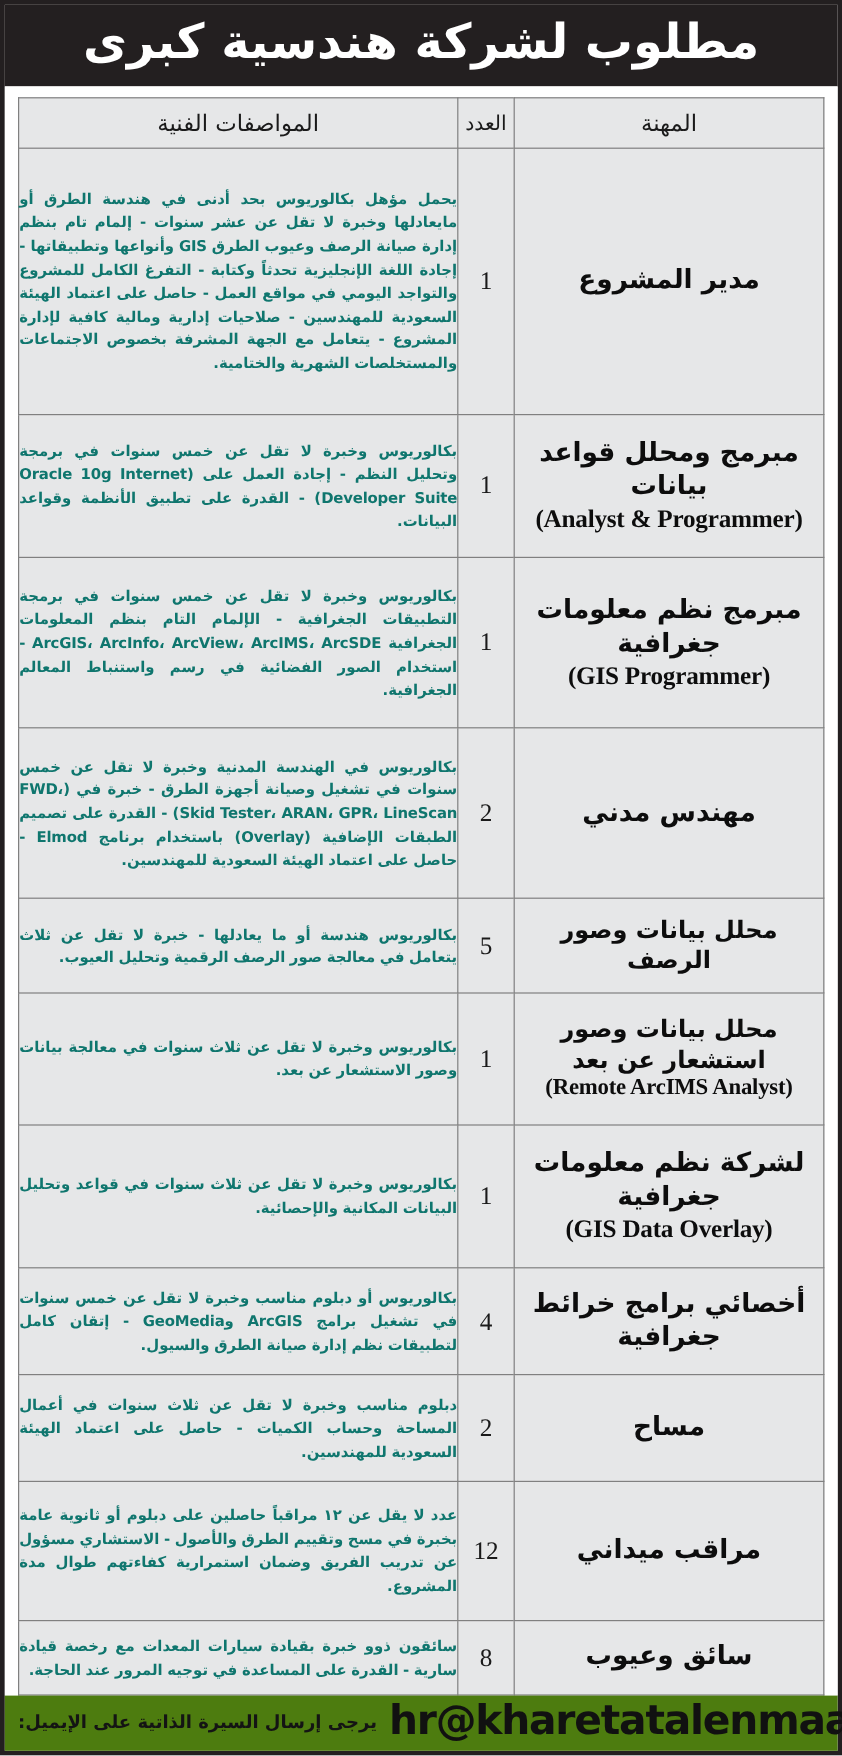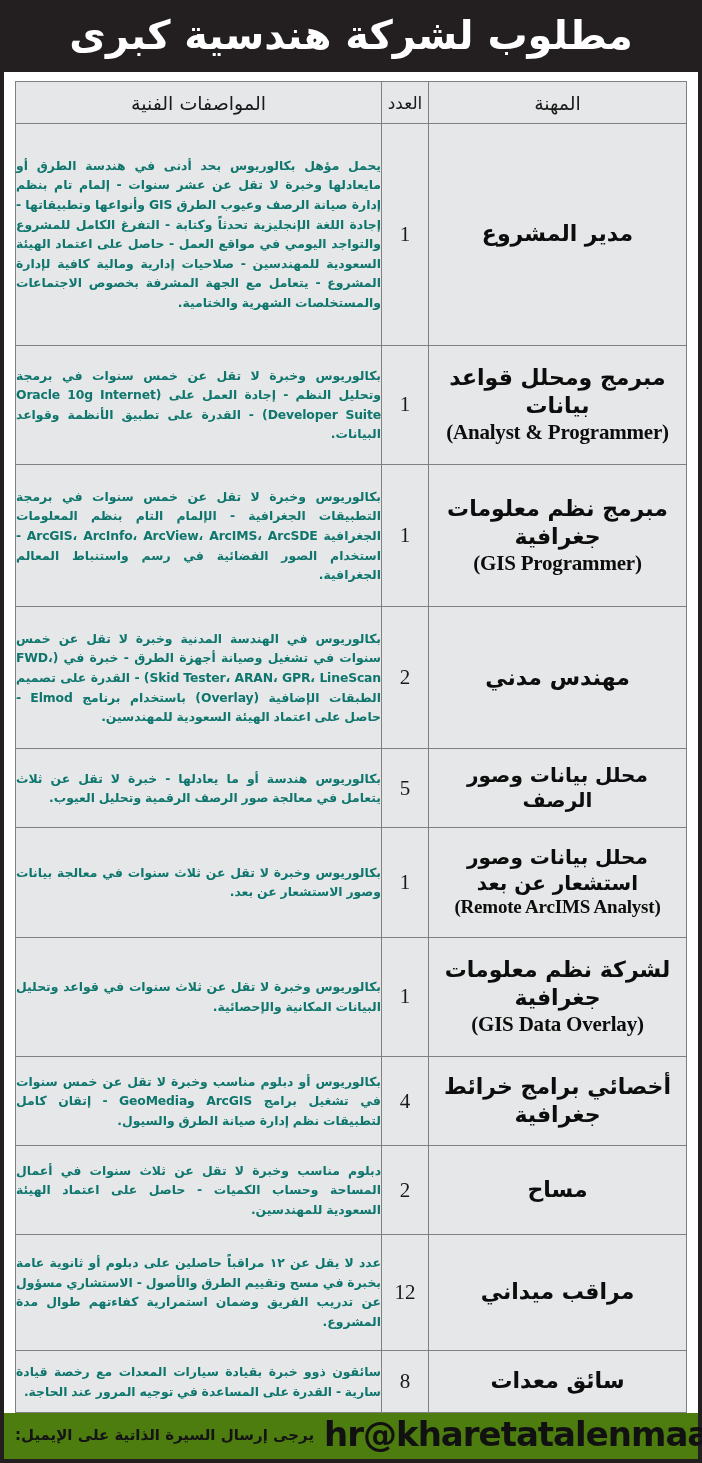--- a/index.html
+++ b/index.html
@@ -273,21 +273,21 @@
           <td class="prof">
             <span class="ar">مراقب ميداني</span>
           </td>
           <td class="count">12</td>
           <td class="spec">عدد لا يقل عن ١٢ مراقباً حاصلين على دبلوم أو ثانوية عامة بخبرة في مسح وتقييم الطرق والأصول - الاستشاري مسؤول عن تدريب الفريق وضمان استمرارية كفاءتهم طوال مدة المشروع.</td>
         </tr>
 
 
         <tr>
           <td class="prof">
-            <span class="ar">سائق معدات</span>
+            <span class="ar">سائق وعيوب</span>
           </td>
           <td class="count">8</td>
           <td class="spec">سائقون ذوو خبرة بقيادة سيارات المعدات مع رخصة قيادة سارية - القدرة على المساعدة في توجيه المرور عند الحاجة.</td>
         </tr>
 
       </tbody>
     </table>
   </div>
 
   <div class="footer">

